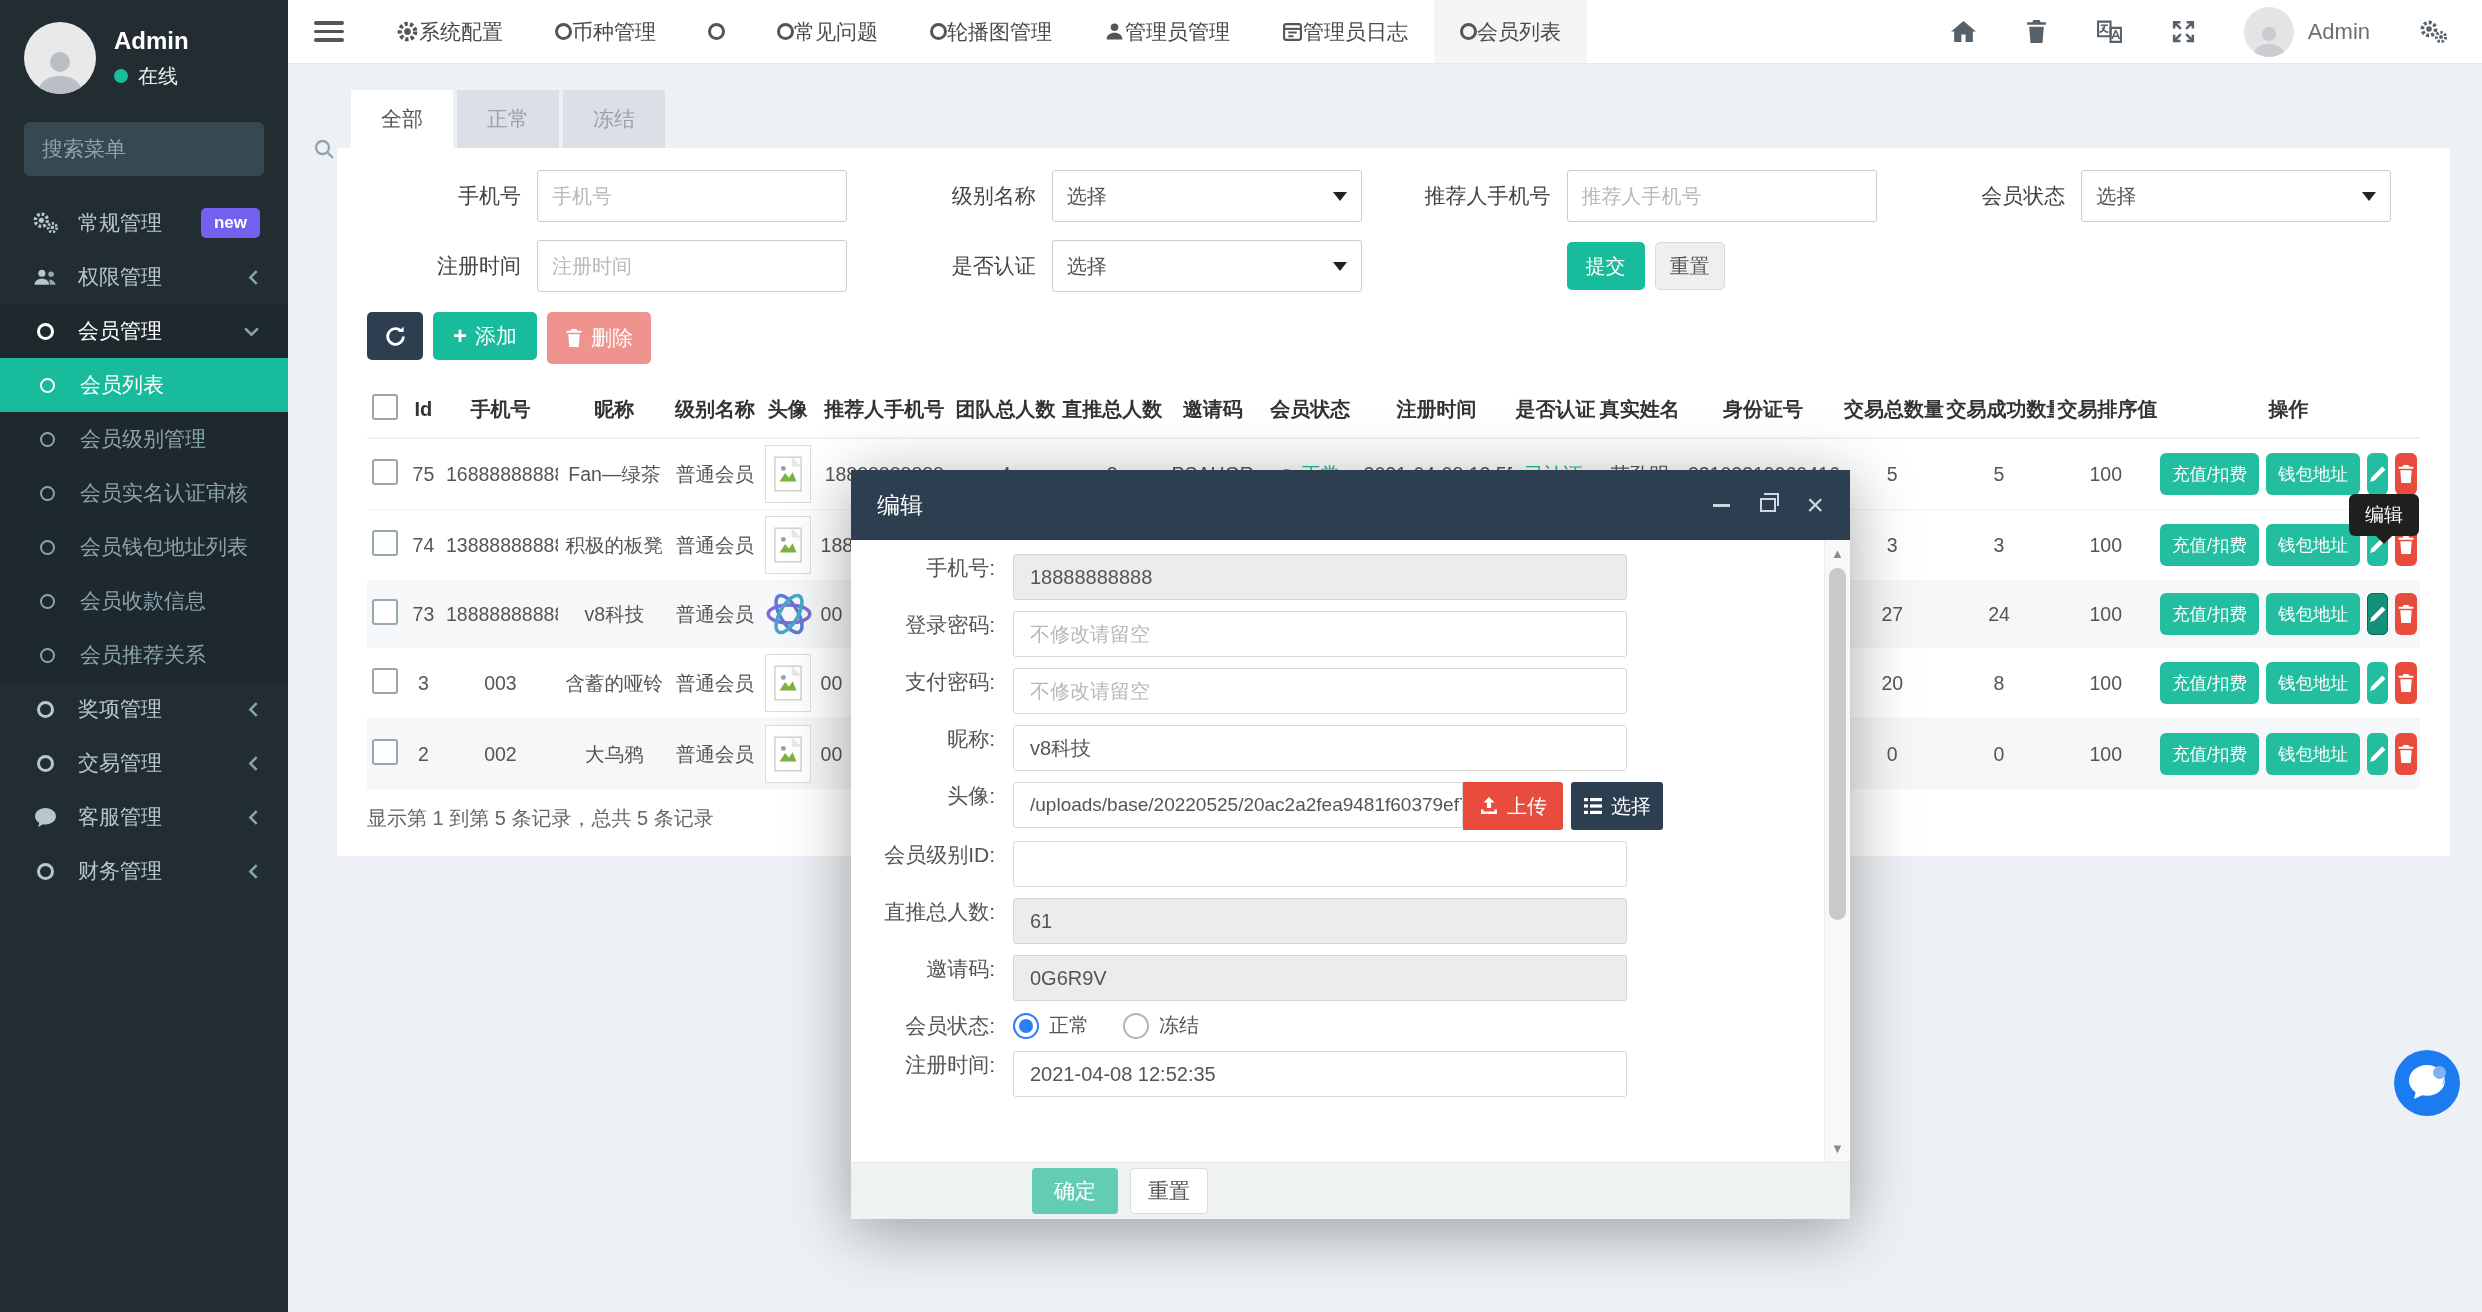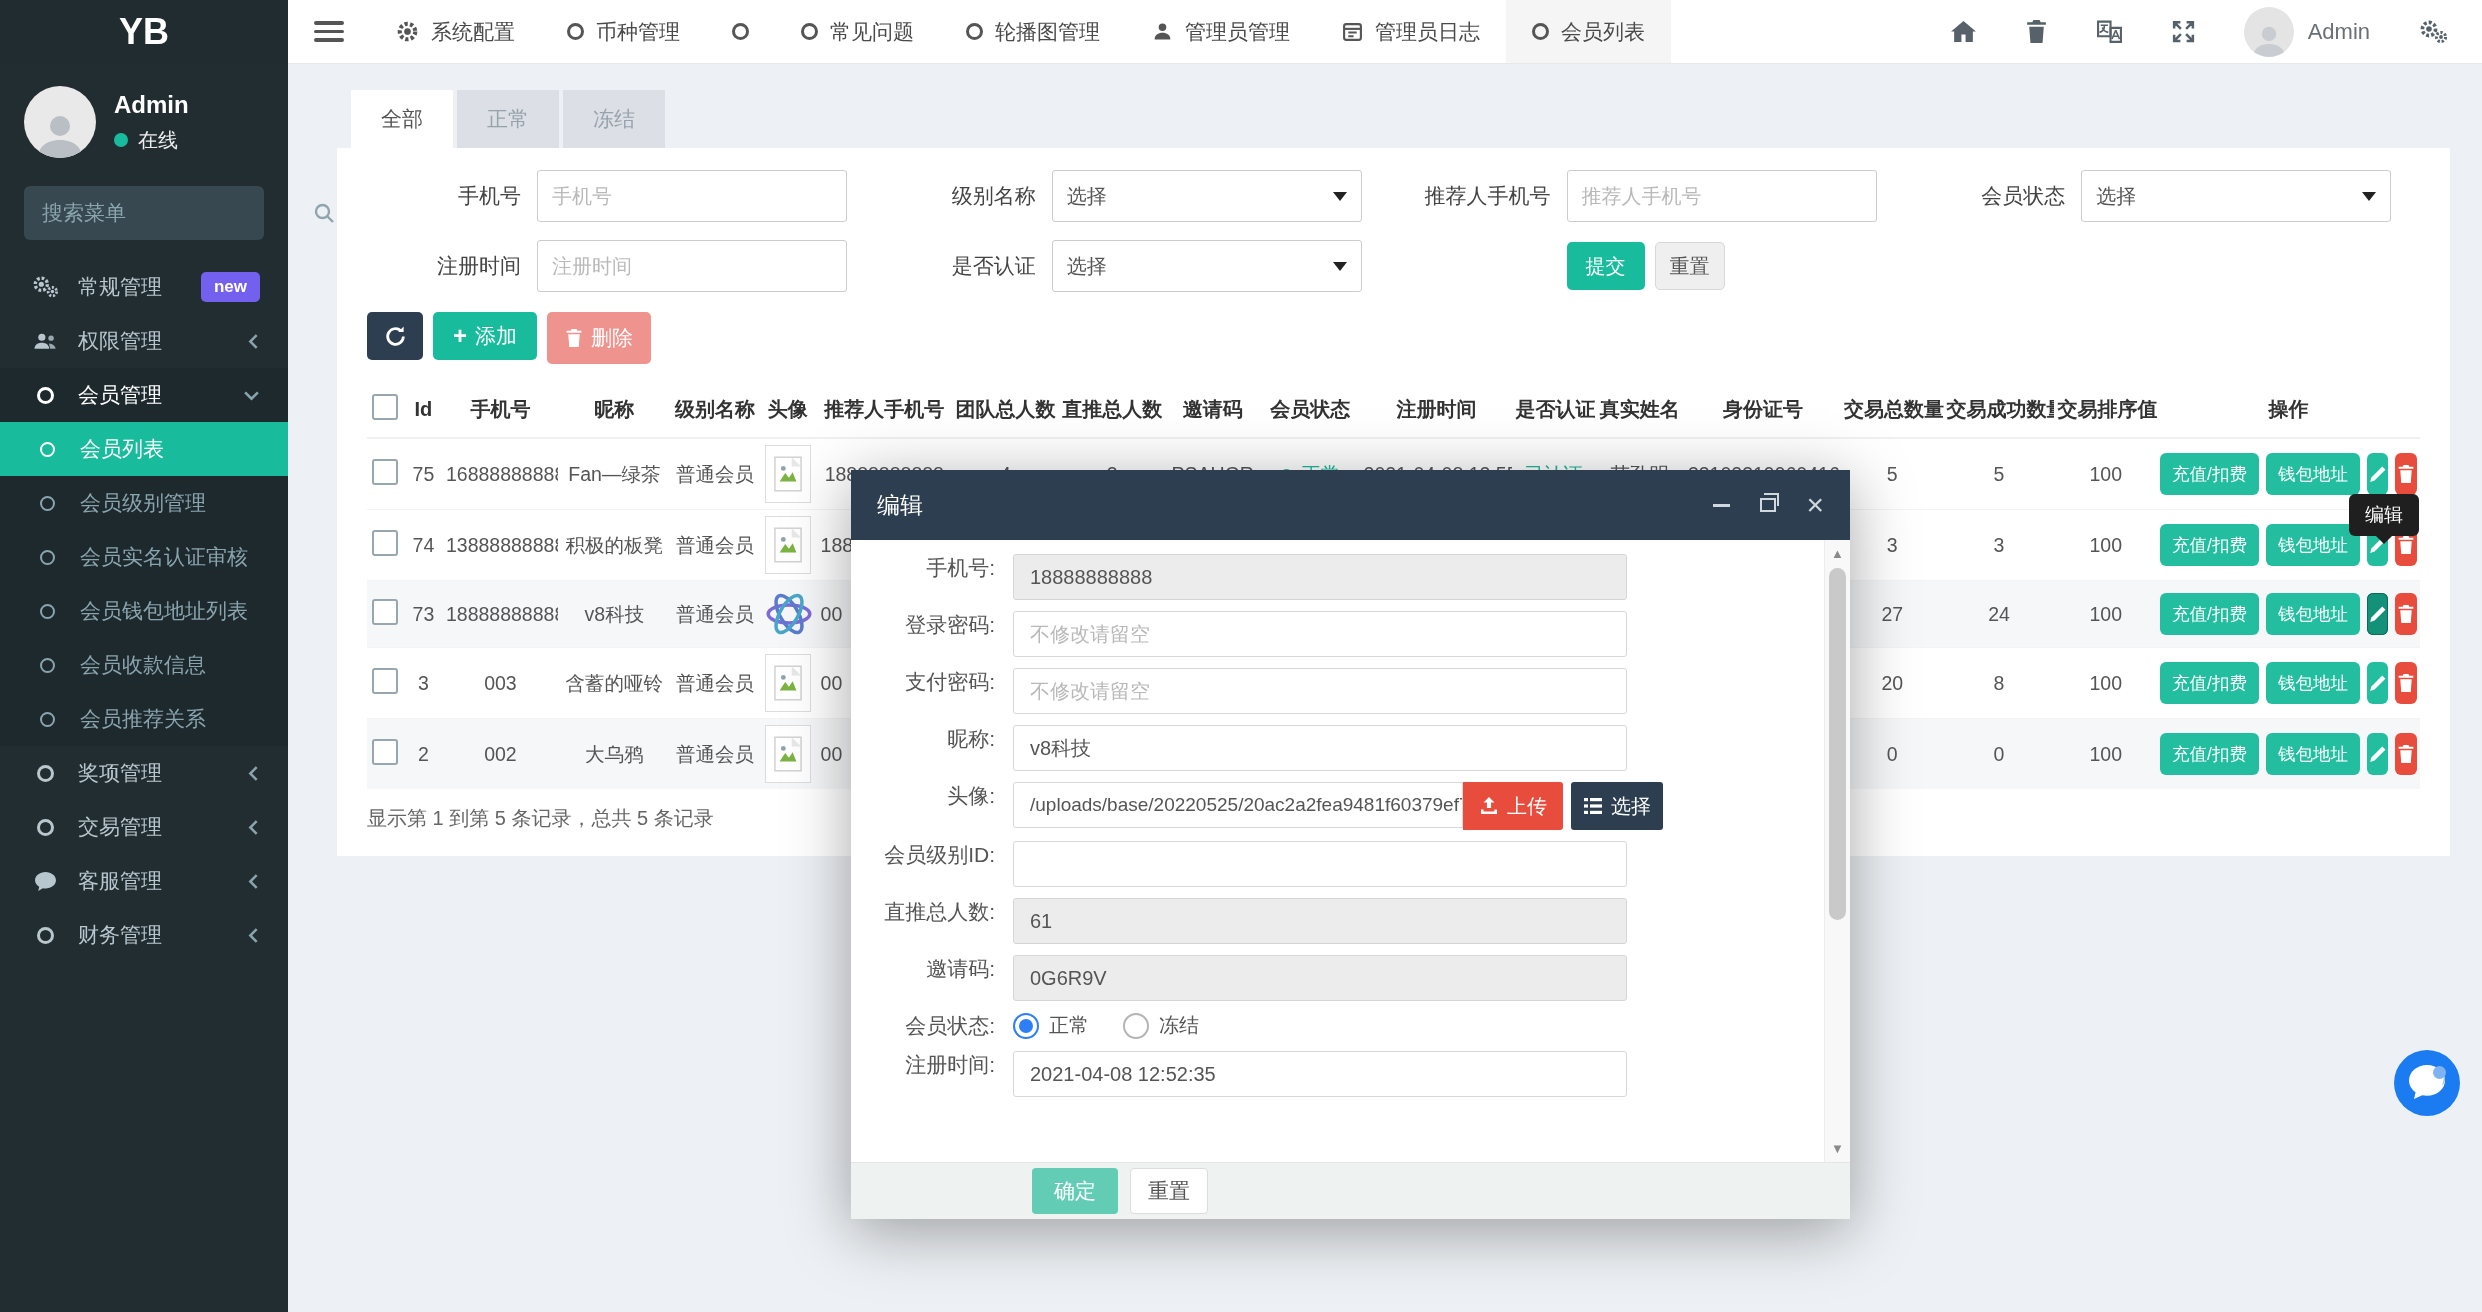--- a/index.html
+++ b/index.html
@@ -26,21 +26,21 @@
   .m-item.active{background:#18bc9c;color:#fff}
   .oic{width:17px;height:17px;border:3px solid currentColor;border-radius:50%;display:inline-block}
   .oic.sm{width:15px;height:15px;border-width:2.6px}
   .badge-new{margin-left:auto;background:#7460ee;color:#fff;font-size:17px;font-weight:700;padding:5px 13px;border-radius:5px}
   .chev{margin-left:auto;color:#8aa4ae;display:flex}
   
   .topbar{position:absolute;left:288px;top:0;right:0;height:64px;background:#fff;border-bottom:1px solid #e6e9ec;display:flex;align-items:center;z-index:5}
   .hamburger{width:30px;margin:0 26px;display:flex;flex-direction:column;gap:5px;cursor:pointer}
   .hamburger i{height:3.4px;background:#555;border-radius:2px}
   .nav{display:flex;height:100%}
-  .nav-item{display:flex;align-items:center;gap:12px;padding:0 26px;font-size:21px;color:#4a4a4a;cursor:pointer}
+  .nav-item{display:flex;align-items:center;padding:0 26px;font-size:21px;color:#4a4a4a;cursor:pointer}
   .nav-item .nic{color:#555;display:flex}
   .nav-item.active{background:#f5f5f5}
   .top-right{margin-left:auto;display:flex;align-items:center;gap:48px;padding-right:34px;color:#57616a}
   .tr-ic{display:flex;cursor:pointer;color:#57616a}
   .admin-chip{display:flex;align-items:center;gap:14px;cursor:pointer}
   .sm-avatar{width:50px;height:50px;border-radius:50%;background:#e4e4e4;display:flex;align-items:flex-end;justify-content:center;overflow:hidden}
   .admin-chip span{font-size:22px;color:#6a7075}
   
   .main{position:absolute;left:288px;top:64px;right:0;bottom:0;padding:26px 32px 0 49px}
   .tabs{display:flex;margin-left:14px}
@@ -107,21 +107,20 @@
   .msb .thumb{position:absolute;left:4px;right:4px;top:28px;height:352px;background:#c9c9c9;border-radius:10px;cursor:pointer}
   
   .tooltip{position:absolute;left:2349px;top:494px;z-index:30;background:#1f1f1f;color:#fff;font-size:19px;padding:8px 16px;border-radius:6px}
   .tooltip .tt-arrow{position:absolute;left:50%;bottom:-8px;margin-left:-8px;width:0;height:0;border-left:8px solid transparent;border-right:8px solid transparent;border-top:8px solid #1f1f1f}
   .chat-widget{position:absolute;left:2394px;top:1050px;width:66px;height:66px;z-index:30;cursor:pointer}
 </style>
 </head>
 <body>
 
 <aside class="sidebar">
-  <div class="logo">YB</div>
   <div class="user-panel">
     <div class="u-avatar">
       <svg width="52" height="50" viewBox="0 0 26 25" fill="#b9bfc4">
           <circle cx="13" cy="9" r="5"></circle>
           <path d="M2 25c0-6 4.9-9 11-9s11 3 11 9z"></path>
         </svg>
     </div>
     <div>
       <div class="u-name">Admin</div>
       <div class="u-status">

